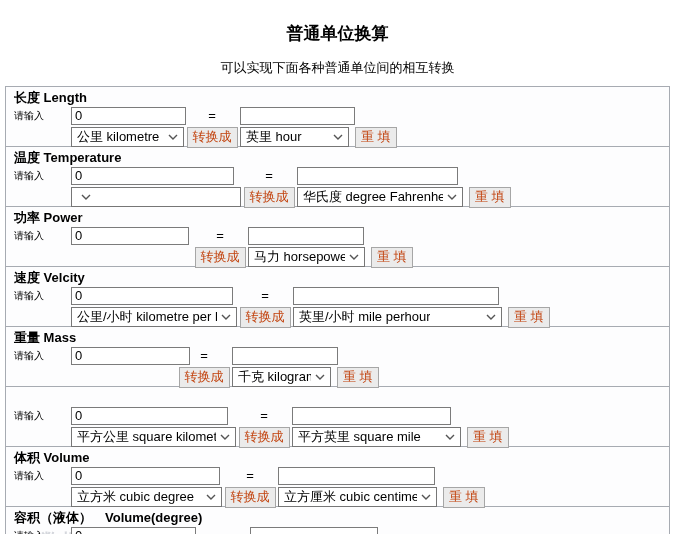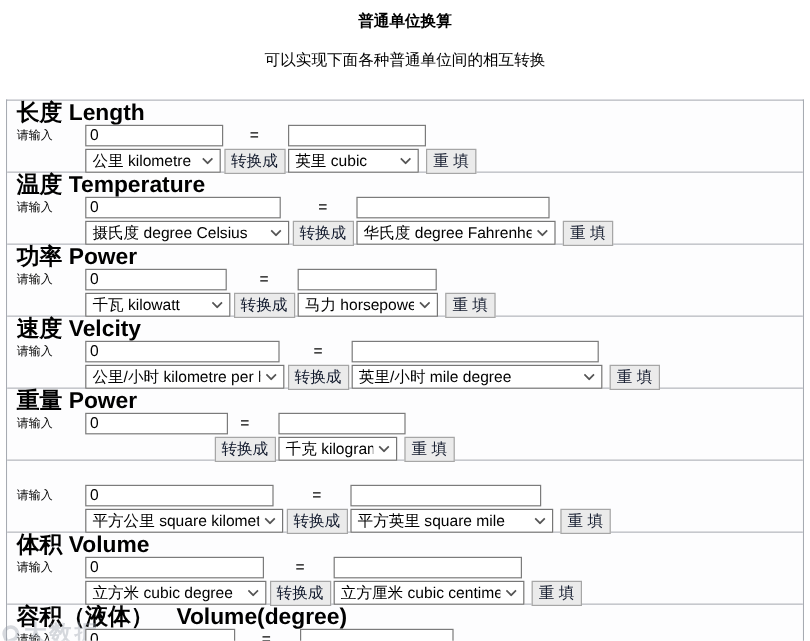--- a/index.html
+++ b/index.html
@@ -1,50 +1,50 @@
 <!DOCTYPE html>
 <html><head>
 <meta charset="utf-8">
 <style>
   * { margin:0; padding:0; box-sizing:border-box; }
   html,body { width:675px; height:534px; overflow:hidden; background:#fff;
     font-family:"Liberation Sans","DejaVu Sans",sans-serif; color:#000; }
   .page { position:relative; width:675px; height:534px; }
 
-  .page-title { margin-top:9px; text-align:center; font-size:13px; font-weight:bold; }
-  .page-subtitle { margin-top:14px; margin-bottom:24px; text-align:center; font-size:13px; }
+  .page-title { margin-top:22px; text-align:center; font-size:17px; font-weight:bold; }
+  .page-subtitle { margin-top:14px; margin-bottom:9px; text-align:center; font-size:13px; }
 
   .sections-table { margin:0 5px; border:1px solid #a7abb2; border-bottom:2px solid #8f949c; background:#fdfdfe; }
 
   .section { display:grid;
     grid-template-columns:57px var(--w1) 56px var(--w2) 50px;
     grid-template-rows:16px 21px 22px;
     align-items:center; height:60px; padding:2px 0 0 8px;
     border-bottom:1px solid #a7abb2; position:relative; background:#fdfdfe; }
   .section:last-child { border-bottom:none; }
 
-  .sec-title { grid-column:1 / -1; grid-row:1; font-size:19px; font-weight:bold; line-height:15px; }
+  .sec-title { grid-column:1 / -1; grid-row:1; font-size:13px; font-weight:bold; line-height:15px; }
   .input-label { grid-column:1; grid-row:2; font-size:10px; }
   .equals { grid-column:3; grid-row:2; text-align:center; font-size:13px; }
 
   input.value-input { grid-row:2; height:18px; border:1px solid #7b7b7b; background:#fff;
     font-size:13px; font-family:inherit; padding:0 3px; position:relative; z-index:2; }
   .from-input { grid-column:2; width:var(--i1); }
   .to-input   { grid-column:4; width:var(--i2); }
 
   .select { grid-row:3; height:20px; border:1px solid #767676; background:#fff;
     display:flex; align-items:center; justify-content:space-between;
     padding:0 5px 0 5px; font-size:13px; cursor:default; position:relative; z-index:2; }
   .from-select { grid-column:2; width:var(--w1); }
   .to-select   { grid-column:4; width:var(--w2); }
   .select-text { white-space:nowrap; overflow:hidden;text-align:center; }
   .chevron { flex:0 0 auto; margin-left:4px; display:flex; align-items:center; }
 
   .btn { font-size:13px; font-family:inherit; height:21px; padding:0 5px;
-    background:#ebebeb; border:1px solid #a6a6a6; color:#0f172a; cursor:pointer;
+    background:#ebebeb; border:1px solid #a6a6a6; color:#c2410c; cursor:pointer;
     position:relative; z-index:2; white-space:nowrap; }
   .convert-btn { grid-column:3; grid-row:3; justify-self:center; }
   .reset-btn   { grid-column:5; grid-row:3; justify-self:start; margin-left:6px; }
 
   
   .r0{--w1:113px;--w2:109px;--i1:115px;--i2:115px}
   .r1{--w1:170px;--w2:166px;--i1:163px;--i2:161px}
   .r2{--w1:121px;--w2:117px;--i1:118px;--i2:116px}
   .r3{--w1:166px;--w2:209px;--i1:162px;--i2:206px}
   .r4{--w1:105px;--w2:99px; --i1:119px;--i2:106px}
@@ -77,40 +77,39 @@
     <div class="select from-select">
       <span class="select-text">公里 kilometre</span>
       <span class="chevron">
         <svg width="10" height="6" viewBox="0 0 10 6">
               <polyline points="1,1 5,5 9,1" fill="none" stroke="#555" stroke-width="1.4"></polyline>
             </svg>
       </span>
     </div>
     <button class="btn convert-btn">转换成</button>
     <div class="select to-select">
-      <span class="select-text">英里 cubic</span>
+      <span class="select-text">英里 hour</span>
       <span class="chevron">
         <svg width="10" height="6" viewBox="0 0 10 6">
               <polyline points="1,1 5,5 9,1" fill="none" stroke="#555" stroke-width="1.4"></polyline>
             </svg>
       </span>
     </div>
     <button class="btn reset-btn">重 填</button>
   </div>
 
   <div class="section r1">
     <div class="sec-title">温度 Temperature</div>
 
     <span class="input-label">请输入</span>
     <input class="value-input from-input" type="text" value="0" style="">
     <span class="equals">=</span>
     <input class="value-input to-input" type="text" value="" style="">
 
     <div class="select from-select">
-      <span class="select-text">摄氏度 degree Celsius</span>
       <span class="chevron">
         <svg width="10" height="6" viewBox="0 0 10 6">
               <polyline points="1,1 5,5 9,1" fill="none" stroke="#555" stroke-width="1.4"></polyline>
             </svg>
       </span>
     </div>
     <button class="btn convert-btn">转换成</button>
     <div class="select to-select">
       <span class="select-text">华氏度 degree Fahrenheit</span>
       <span class="chevron">
@@ -123,28 +122,20 @@
   </div>
 
   <div class="section r2">
     <div class="sec-title">功率 Power</div>
 
     <span class="input-label">请输入</span>
     <input class="value-input from-input" type="text" value="0" style="">
     <span class="equals">=</span>
     <input class="value-input to-input" type="text" value="" style="">
 
-    <div class="select from-select">
-      <span class="select-text">千瓦 kilowatt</span>
-      <span class="chevron">
-        <svg width="10" height="6" viewBox="0 0 10 6">
-              <polyline points="1,1 5,5 9,1" fill="none" stroke="#555" stroke-width="1.4"></polyline>
-            </svg>
-      </span>
-    </div>
     <button class="btn convert-btn">转换成</button>
     <div class="select to-select">
       <span class="select-text">马力 horsepower</span>
       <span class="chevron">
         <svg width="10" height="6" viewBox="0 0 10 6">
               <polyline points="1,1 5,5 9,1" fill="none" stroke="#555" stroke-width="1.4"></polyline>
             </svg>
       </span>
     </div>
     <button class="btn reset-btn">重 填</button>
@@ -161,32 +152,32 @@
     <div class="select from-select">
       <span class="select-text">公里/小时 kilometre per hour</span>
       <span class="chevron">
         <svg width="10" height="6" viewBox="0 0 10 6">
               <polyline points="1,1 5,5 9,1" fill="none" stroke="#555" stroke-width="1.4"></polyline>
             </svg>
       </span>
     </div>
     <button class="btn convert-btn">转换成</button>
     <div class="select to-select">
-      <span class="select-text">英里/小时 mile degree</span>
+      <span class="select-text">英里/小时 mile perhour</span>
       <span class="chevron">
         <svg width="10" height="6" viewBox="0 0 10 6">
               <polyline points="1,1 5,5 9,1" fill="none" stroke="#555" stroke-width="1.4"></polyline>
             </svg>
       </span>
     </div>
     <button class="btn reset-btn">重 填</button>
   </div>
 
   <div class="section r4">
-    <div class="sec-title">重量 Power</div>
+    <div class="sec-title">重量 Mass</div>
 
     <span class="input-label">请输入</span>
     <input class="value-input from-input" type="text" value="0" style="">
     <span class="equals">=</span>
     <input class="value-input to-input" type="text" value="" style="">
 
     <button class="btn convert-btn">转换成</button>
     <div class="select to-select">
       <span class="select-text">千克 kilogram</span>
       <span class="chevron">

